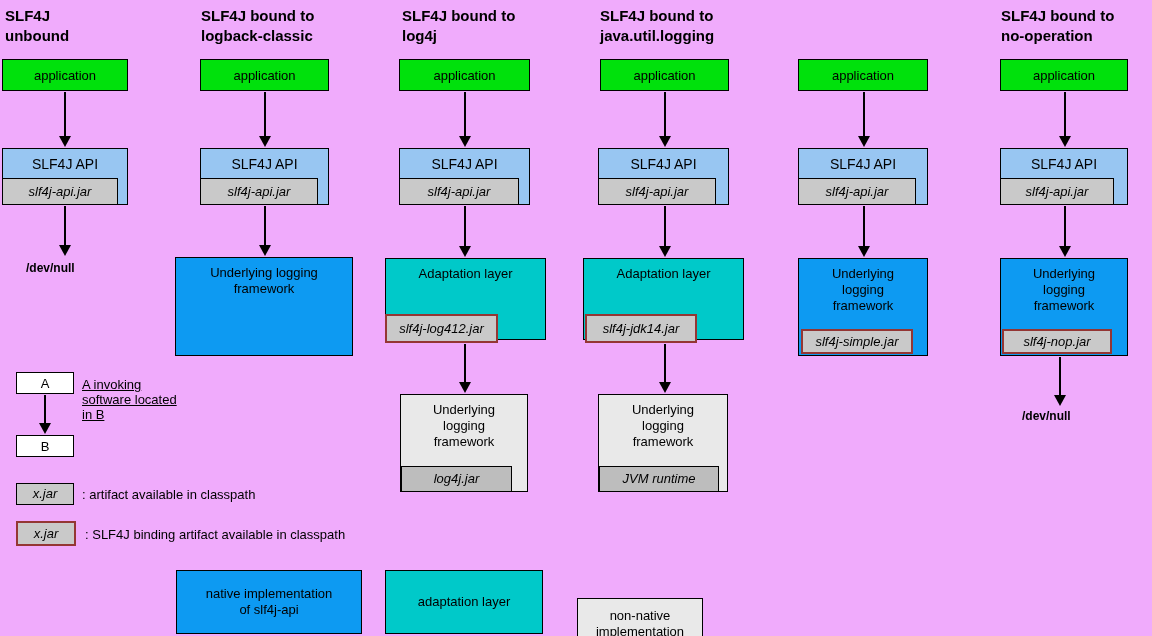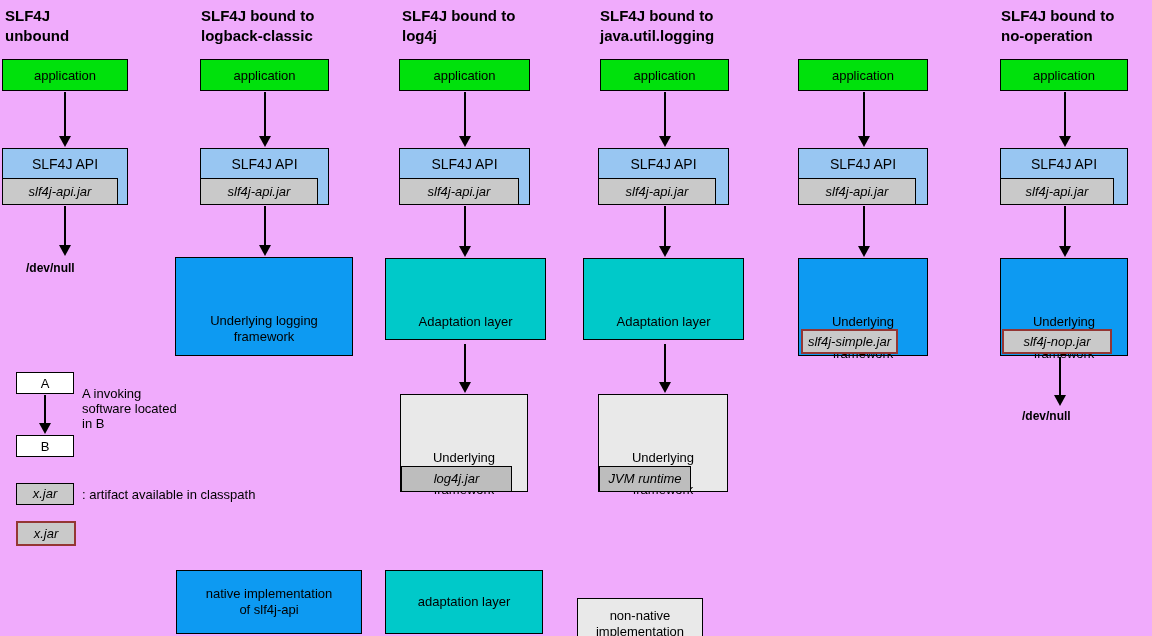--- a/index.html
+++ b/index.html
@@ -7,21 +7,21 @@
   #canvas{position:relative;width:1152px;height:636px;background:#f0abfc;overflow:hidden;}
   .title{position:absolute;font-weight:bold;font-size:15px;line-height:20px;white-space:pre-line;}
   .box{position:absolute;border:1.5px solid #000;box-sizing:border-box;text-align:center;font-size:13px;line-height:15px;white-space:pre-line;}
   .center{display:flex;align-items:center;justify-content:center;}
   .app{background:#00e10c;}
   .lightblue{background:#98c6f2;}
   .blue{background:#0d9af2;}
   .teal{background:#00c9c9;}
   .lightgray{background:#e9e9e9;}
   .api-label{position:absolute;top:0;left:0;right:0;height:30px;display:flex;align-items:center;justify-content:center;font-size:14px;}
-  .fw-label{position:absolute;top:7px;left:0;right:0;font-size:13px;line-height:16px;text-align:center;white-space:pre-line;margin-top:48px;}
+  .fw-label{position:absolute;top:7px;left:0;right:0;font-size:13px;line-height:16px;text-align:center;white-space:pre-line;}
   .jar{position:absolute;background:#c9c9c9;border:1.5px solid #000;box-sizing:border-box;font-style:italic;font-size:13px;line-height:18px;display:flex;align-items:center;justify-content:center;text-align:center;white-space:pre-line;}
   .jar.binding{border:2px solid #943634;}
   .jar.dark{background:#bdbdbd;}
   .arrow{position:absolute;width:13px;}
   .arrow::before{content:"";position:absolute;left:6px;top:0;bottom:8px;width:1.5px;background:#000;}
   .arrow::after{content:"";position:absolute;left:0.5px;bottom:0;width:0;height:0;border-left:6px solid transparent;border-right:6px solid transparent;border-top:11px solid #000;}
   .devnull{position:absolute;font-weight:bold;font-size:12px;}
   .note{position:absolute;font-size:13px;line-height:15px;white-space:pre-line;}
   .legend-jar-text{position:absolute;font-size:13px;}
 </style>
@@ -60,61 +60,63 @@
   <div class="box app center" style="left:399px;top:59px;width:131px;height:32px;">application</div>
   <div class="arrow" style="left:458px;top:92px;height:55px;"></div>
   <div class="box lightblue" style="left:399px;top:148px;width:131px;height:57px;">
     <div class="api-label">SLF4J API</div>
   </div>
   <div class="jar" style="left:399px;top:178px;width:120px;height:27px;">slf4j-api.jar</div>
   <div class="arrow" style="left:458px;top:206px;height:51px;"></div>
   <div class="box teal" style="left:385px;top:258px;width:161px;height:82px;">
     <div class="fw-label">Adaptation layer</div>
   </div>
+  <div class="jar binding" style="left:385px;top:314px;width:113px;height:29px;">slf4j-log412.jar</div>
   <div class="arrow" style="left:458px;top:344px;height:49px;"></div>
   <div class="box lightgray" style="left:400px;top:394px;width:128px;height:98px;">
     <div class="fw-label">Underlying
 logging
 framework</div>
   </div>
   <div class="jar dark" style="left:401px;top:466px;width:111px;height:26px;">log4j.jar</div>
 
   <div class="title" style="left:600px;top:6px;">SLF4J bound to
 java.util.logging</div>
   <div class="box app center" style="left:600px;top:59px;width:129px;height:32px;">application</div>
   <div class="arrow" style="left:658px;top:92px;height:55px;"></div>
   <div class="box lightblue" style="left:598px;top:148px;width:131px;height:57px;">
     <div class="api-label">SLF4J API</div>
   </div>
   <div class="jar" style="left:598px;top:178px;width:118px;height:27px;">slf4j-api.jar</div>
   <div class="arrow" style="left:658px;top:206px;height:51px;"></div>
   <div class="box teal" style="left:583px;top:258px;width:161px;height:82px;">
     <div class="fw-label">Adaptation layer</div>
   </div>
+  <div class="jar binding" style="left:585px;top:314px;width:112px;height:29px;">slf4j-jdk14.jar</div>
   <div class="arrow" style="left:658px;top:344px;height:49px;"></div>
   <div class="box lightgray" style="left:598px;top:394px;width:130px;height:98px;">
     <div class="fw-label">Underlying
 logging
 framework</div>
   </div>
-  <div class="jar dark" style="left:599px;top:466px;width:92px;height:26px;">JVM runtime</div>
+  <div class="jar dark" style="left:599px;top:466px;width:120px;height:26px;">JVM runtime</div>
 
   <div class="box app center" style="left:798px;top:59px;width:130px;height:32px;">application</div>
   <div class="arrow" style="left:857px;top:92px;height:55px;"></div>
   <div class="box lightblue" style="left:798px;top:148px;width:130px;height:57px;">
     <div class="api-label">SLF4J API</div>
   </div>
   <div class="jar" style="left:798px;top:178px;width:118px;height:27px;">slf4j-api.jar</div>
   <div class="arrow" style="left:857px;top:206px;height:51px;"></div>
   <div class="box blue" style="left:798px;top:258px;width:130px;height:98px;">
     <div class="fw-label">Underlying
 logging
 framework</div>
   </div>
-  <div class="jar binding" style="left:801px;top:329px;width:97px;height:25px;">slf4j-simple.jar</div>
+  <div class="jar binding" style="left:801px;top:329px;width:112px;height:25px;">slf4j-simple.jar</div>
 
   <div class="title" style="left:1001px;top:6px;">SLF4J bound to
 no-operation</div>
   <div class="box app center" style="left:1000px;top:59px;width:128px;height:32px;">application</div>
   <div class="arrow" style="left:1058px;top:92px;height:55px;"></div>
   <div class="box lightblue" style="left:1000px;top:148px;width:128px;height:57px;">
     <div class="api-label">SLF4J API</div>
   </div>
   <div class="jar" style="left:1000px;top:178px;width:114px;height:27px;">slf4j-api.jar</div>
   <div class="arrow" style="left:1058px;top:206px;height:51px;"></div>
@@ -123,27 +125,28 @@
 logging
 framework</div>
   </div>
   <div class="jar binding" style="left:1002px;top:329px;width:110px;height:25px;">slf4j-nop.jar</div>
   <div class="arrow" style="left:1053px;top:357px;height:49px;"></div>
   <div class="devnull" style="left:1022px;top:409px;">/dev/null</div>
 
   <div class="box center" style="left:16px;top:372px;width:58px;height:22px;background:#fff;border-width:1px;">A</div>
   <div class="arrow" style="left:38px;top:395px;height:39px;"></div>
   <div class="box center" style="left:16px;top:435px;width:58px;height:22px;background:#fff;border-width:1px;">B</div>
-  <div class="note" style="left:82px;top:386px;">A invoking
+  <div class="note" style="left:82px;top:377px;text-decoration:underline;">A invoking
 software located
 in B</div>
 
   <div class="jar" style="left:16px;top:483px;width:58px;height:22px;">x.jar</div>
   <div class="legend-jar-text" style="left:82px;top:487px;">: artifact available in classpath</div>
   <div class="jar binding" style="left:16px;top:521px;width:60px;height:25px;">x.jar</div>
+  <div class="legend-jar-text" style="left:85px;top:527px;">: SLF4J binding artifact available in classpath</div>
 
   <div class="box blue center" style="left:176px;top:570px;width:186px;height:64px;line-height:16px;">native implementation
 of slf4j-api</div>
   <div class="box teal center" style="left:385px;top:570px;width:158px;height:64px;line-height:16px;">adaptation layer</div>
   <div class="box lightgray center" style="left:577px;top:570px;width:126px;height:68px;line-height:16px;margin-top:28px;">non-native
 implementation
 of slf4j-api</div>
 
 </div>
 

